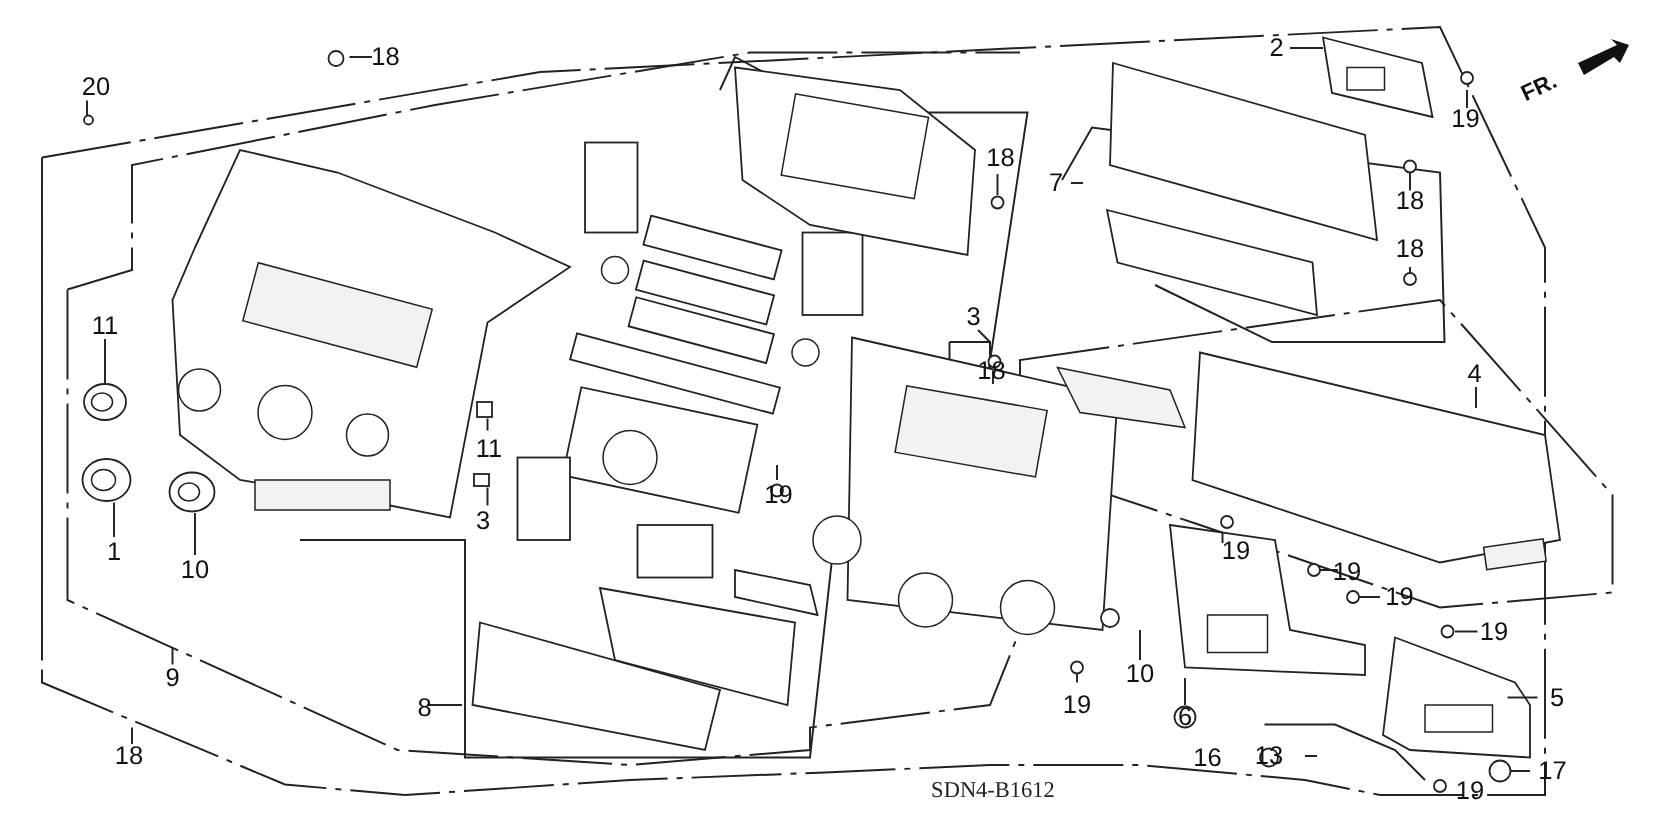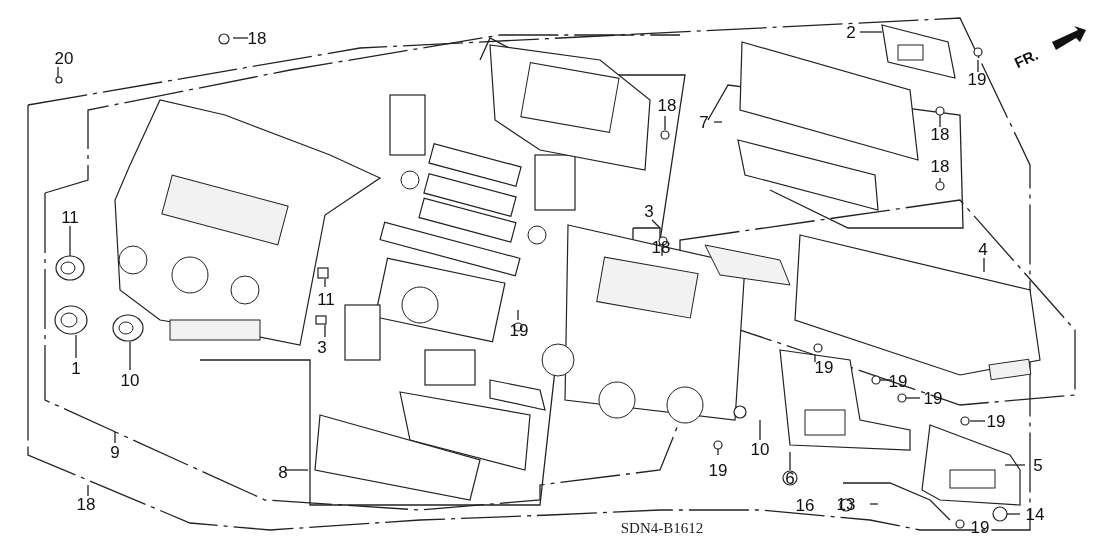--- a/index.html
+++ b/index.html
@@ -190,21 +190,21 @@
 <span class="lbl" style="left:940px;top:166px">18</span>
 <span class="lbl" style="left:983px;top:249px">4</span>
 <span class="lbl" style="left:649px;top:211px">3</span>
 <span class="lbl" style="left:661px;top:247px">18</span>
 <span class="lbl" style="left:519px;top:330px">19</span>
 <span class="lbl" style="left:718px;top:470px">19</span>
 <span class="lbl" style="left:760px;top:449px">10</span>
 <span class="lbl" style="left:790px;top:478px">6</span>
 <span class="lbl" style="left:805px;top:505px">16</span>
 <span class="lbl" style="left:846px;top:504px">13</span>
-<span class="lbl" style="left:1035px;top:514px">14</span>
+<span class="lbl" style="left:1035px;top:514px">17</span>
 <span class="lbl" style="left:1038px;top:465px">5</span>
 <span class="lbl" style="left:824px;top:367px">19</span>
 <span class="lbl" style="left:898px;top:381px">19</span>
 <span class="lbl" style="left:933px;top:398px">19</span>
 <span class="lbl" style="left:996px;top:421px">19</span>
 <span class="lbl" style="left:980px;top:527px">19</span>
 
 <span class="fr">FR.</span>
 <span class="code">SDN4-B1612</span>
 </div>

